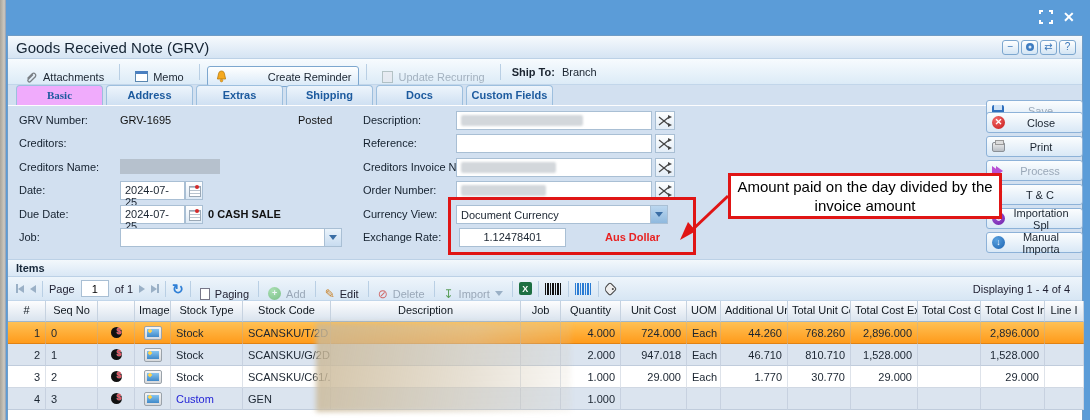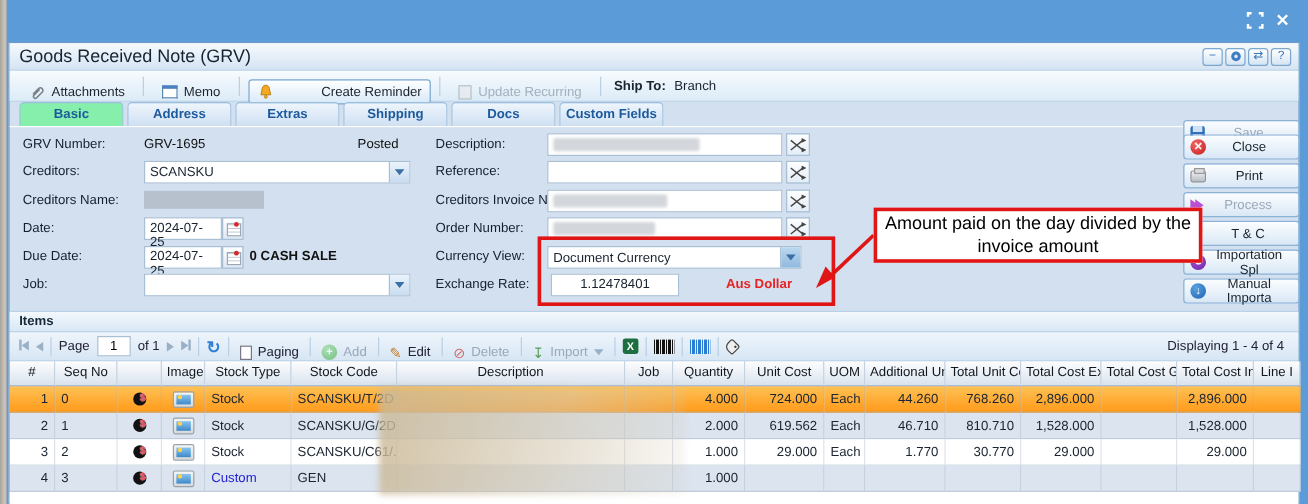--- a/index.html
+++ b/index.html
@@ -74,21 +74,21 @@
   .cost-ico::after { content:"$"; position:absolute; left:6px; top:-1px; color:#e84a5a; font-size:9px; font-weight:bold; text-shadow:0 0 1px #fff; }
   .img-ico { width:18px; height:14px; border:1px solid #9aa2aa; border-radius:2px; background:linear-gradient(#f4f4f4,#d6d9dc); display:inline-flex; align-items:center; justify-content:center; }
   .img-ico i { display:block; width:12px; height:8px; background:radial-gradient(circle at 3px 2px,#ffd24a 1.5px,transparent 2px), linear-gradient(#86c4ef,#3f89c9); }
 
   
   .tabs { position:absolute; left:0; top:49px; width:978px; height:21px; display:flex; gap:3px; padding-left:8px;
     border-bottom:1px solid #fdfdfe; }
   .tab { width:87px; text-align:center; font-weight:bold; font-size:11px; color:#1c5a9e;
     background:linear-gradient(#eef5fc,#cfe0f2); border:1px solid #9dbfde; border-bottom:none;
     border-radius:4px 4px 0 0; line-height:19px; cursor:pointer; }
-  .tab.active { background:#86efac; }
+  .tab.active { background:#f0abfc;font-family:Liberation Serif, serif; }
 
   
   .form { position:absolute; left:0; top:70px; width:978px; height:153px; }
   .flabel { position:absolute; font-size:11px; color:#14202e; }
   .fval { position:absolute; font-size:11px; color:#111; }
   .inp { position:absolute; height:19px; background:#fff; border:1px solid #a9bfd4; font-size:11px; padding:2px 4px; }
   .sel { position:absolute; height:19px; background:#fff; border:1px solid #a9bfd4; font-size:11px; display:flex; align-items:center; cursor:pointer; }
   .sel .txt { flex:1; padding:0 4px; white-space:nowrap; overflow:hidden; }
   .sel .cbtn { width:17px; height:17px; background:linear-gradient(#eaf3fb,#c8dcf0); border-left:1px solid #a9bfd4; display:flex; align-items:center; justify-content:center; }
   .redact-solid { position:absolute; background:#b6c1cd; }
@@ -212,26 +212,20 @@
     <span class="tab">Custom Fields</span>
   </div>
 
   <div class="form">
 
     <span class="flabel" style="left:11px;top:8px">GRV Number:</span>
     <span class="fval" style="left:112px;top:8px">GRV-1695</span>
     <span class="fval" style="left:290px;top:8px">Posted</span>
 
     <span class="flabel" style="left:11px;top:31px">Creditors:</span>
-    <span class="sel" style="left:112px;top:28px;width:222px">
-      <span class="txt">SCANSKU</span>
-      <span class="cbtn">
-          <span class="caret-down"></span>
-        </span>
-    </span>
 
     <span class="flabel" style="left:11px;top:55px">Creditors Name:</span>
     <span class="redact-solid" style="left:112px;top:53px;width:100px;height:15px"></span>
 
     <span class="flabel" style="left:11px;top:78px">Date:</span>
     <span class="inp" style="left:112px;top:75px;width:65px">2024-07-25</span>
     <span class="cal-btn" style="left:177px;top:75px"></span>
 
     <span class="flabel" style="left:11px;top:102px">Due Date:</span>
     <span class="inp" style="left:112px;top:99px;width:65px">2024-07-25</span>
@@ -463,21 +457,21 @@
       <div class="td c-center">
           <span class="img-ico">
             <i></i>
           </span>
         </div>
       <div class="td">Stock</div>
       <div class="td">SCANSKU/G/2D</div>
       <div class="td"></div>
       <div class="td"></div>
       <div class="td c-num">2.000</div>
-      <div class="td c-num">619.562</div>
+      <div class="td c-num">947.018</div>
       <div class="td">Each</div>
       <div class="td c-num">46.710</div>
       <div class="td c-num">810.710</div>
       <div class="td c-num">1,528.000</div>
       <div class="td c-num"></div>
       <div class="td c-num">1,528.000</div>
       <div class="td"></div>
     </div>
 
     <div class="trow row-white">

